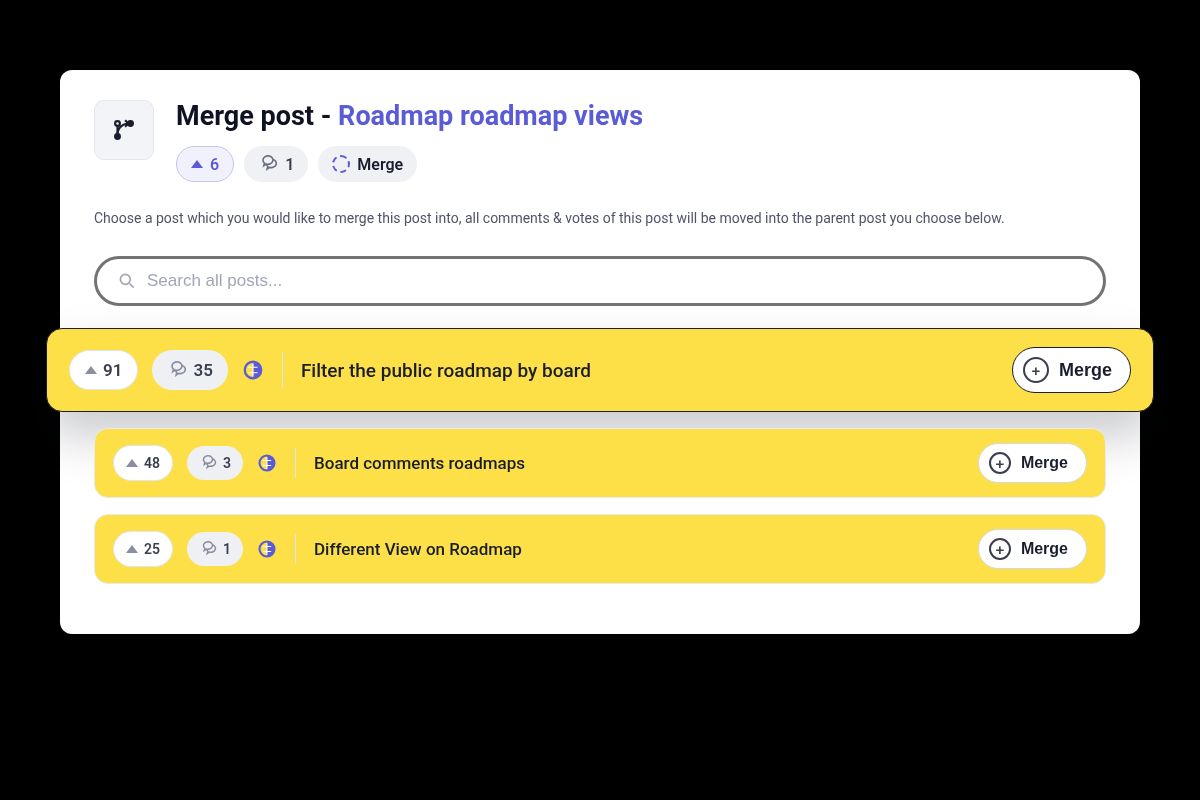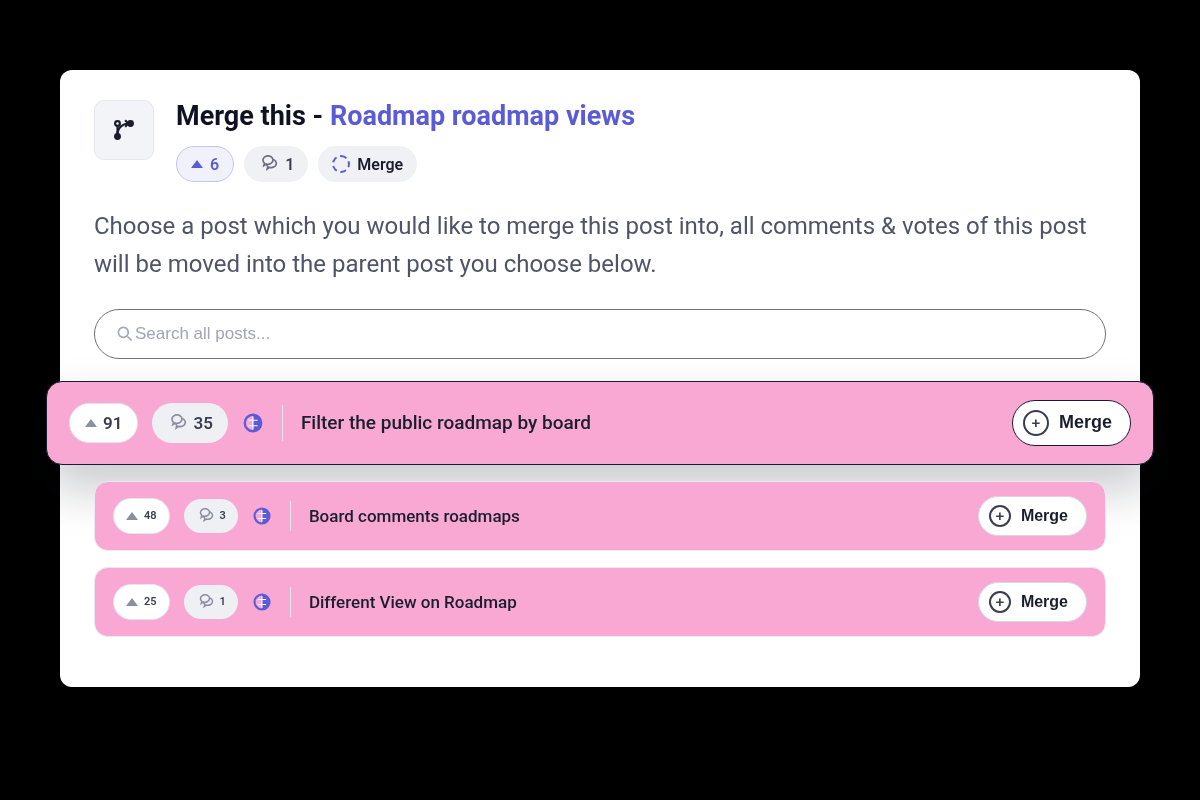--- a/index.html
+++ b/index.html
@@ -77,69 +77,70 @@
     border-radius: 50%;
   }
   .triangle-up {
     width: 0; height: 0;
     border-left: 6px solid transparent;
     border-right: 6px solid transparent;
     border-bottom: 8px solid currentColor;
   }
   .description {
     color: #505468;
-    font-size: 24px;
+    font-size: 14px;
     line-height: 1.55;
     margin-bottom: 26px;
   }
   .search-box {
     display: flex;
     align-items: center;
+    gap: 10px;
     height: 50px;
-    border: 1px solid #737373;
+    border: 3px solid #737373;
     border-radius: 999px;
     padding: 0 20px;
     margin-bottom: 22px;
   }
   .search-box input {
     border: none;
     outline: none;
     font-size: 17px;
     color: #333;
     flex: 1;
     background: transparent;
   }
   .search-box input::placeholder { color: #a2a6b4; }
 
   .result-row {
     display: flex;
     align-items: center;
     gap: 14px;
-    background: #f9a8d4;
+    background: #fde047;
     border: 1px solid #e8eaf0;
     border-radius: 14px;
     padding: 14px 18px;
     margin-bottom: 16px;
   }
   .result-row.highlight {
     border: 1.5px solid #1a1d2e;
     margin-left: -48px;
     margin-right: -48px;
     padding: 18px 22px;
     box-shadow: 0 24px 48px rgba(15,18,34,0.22);
     border-radius: 16px;
   }
   .mini-pill {
     display: inline-flex;
     align-items: center;
     gap: 6px;
     height: 34px;
     padding: 17px 12px;
     border-radius: 999px;
-    font-size: 11px;
+    font-size: 14px;
     font-weight: 600;
     color: #3a3d4d;
   }
   .mini-upvote {
     border: 1px solid #e3e5ec;
     background: #fff;
   }
   .mini-grey { background: #eef0f4; }
   .highlight .mini-pill { height: 40px; font-size: 17px; padding: 0 15px; }
   .status-indicator { display: flex; align-items: center; }
@@ -194,21 +195,21 @@
         <circle cx="6" cy="18" r="2.2" fill="#1a1d2e"></circle>
         <circle cx="6" cy="6" r="2.2" fill="none"></circle>
         <circle cx="18" cy="6" r="2.2" fill="#1a1d2e"></circle>
         <path d="M6 8 V16"></path>
         <path d="M16 6 C12 6 6 9 6 16"></path>
         <path d="M13 3 L16 6 L13 9" fill="none"></path>
       </svg>
     </div>
     <div class="title-block">
       <div class="title">
-        <span>Merge this - </span>
+        <span>Merge post - </span>
         <span class="accent">Roadmap roadmap views</span>
       </div>
       <div class="meta-row">
         <div class="pill pill-upvote">
           <span class="triangle-up"></span>
           <span>6</span>
         </div>
         <div class="pill pill-grey">
           <svg width="20" height="20" viewBox="0 0 24 24" fill="none" stroke="#6b6f80" stroke-width="2">
             <path d="M8 9a6 5 0 1 1 4 5l-3 2 .8-3A6 5 0 0 1 8 9z" transform="translate(2,2)"></path>

